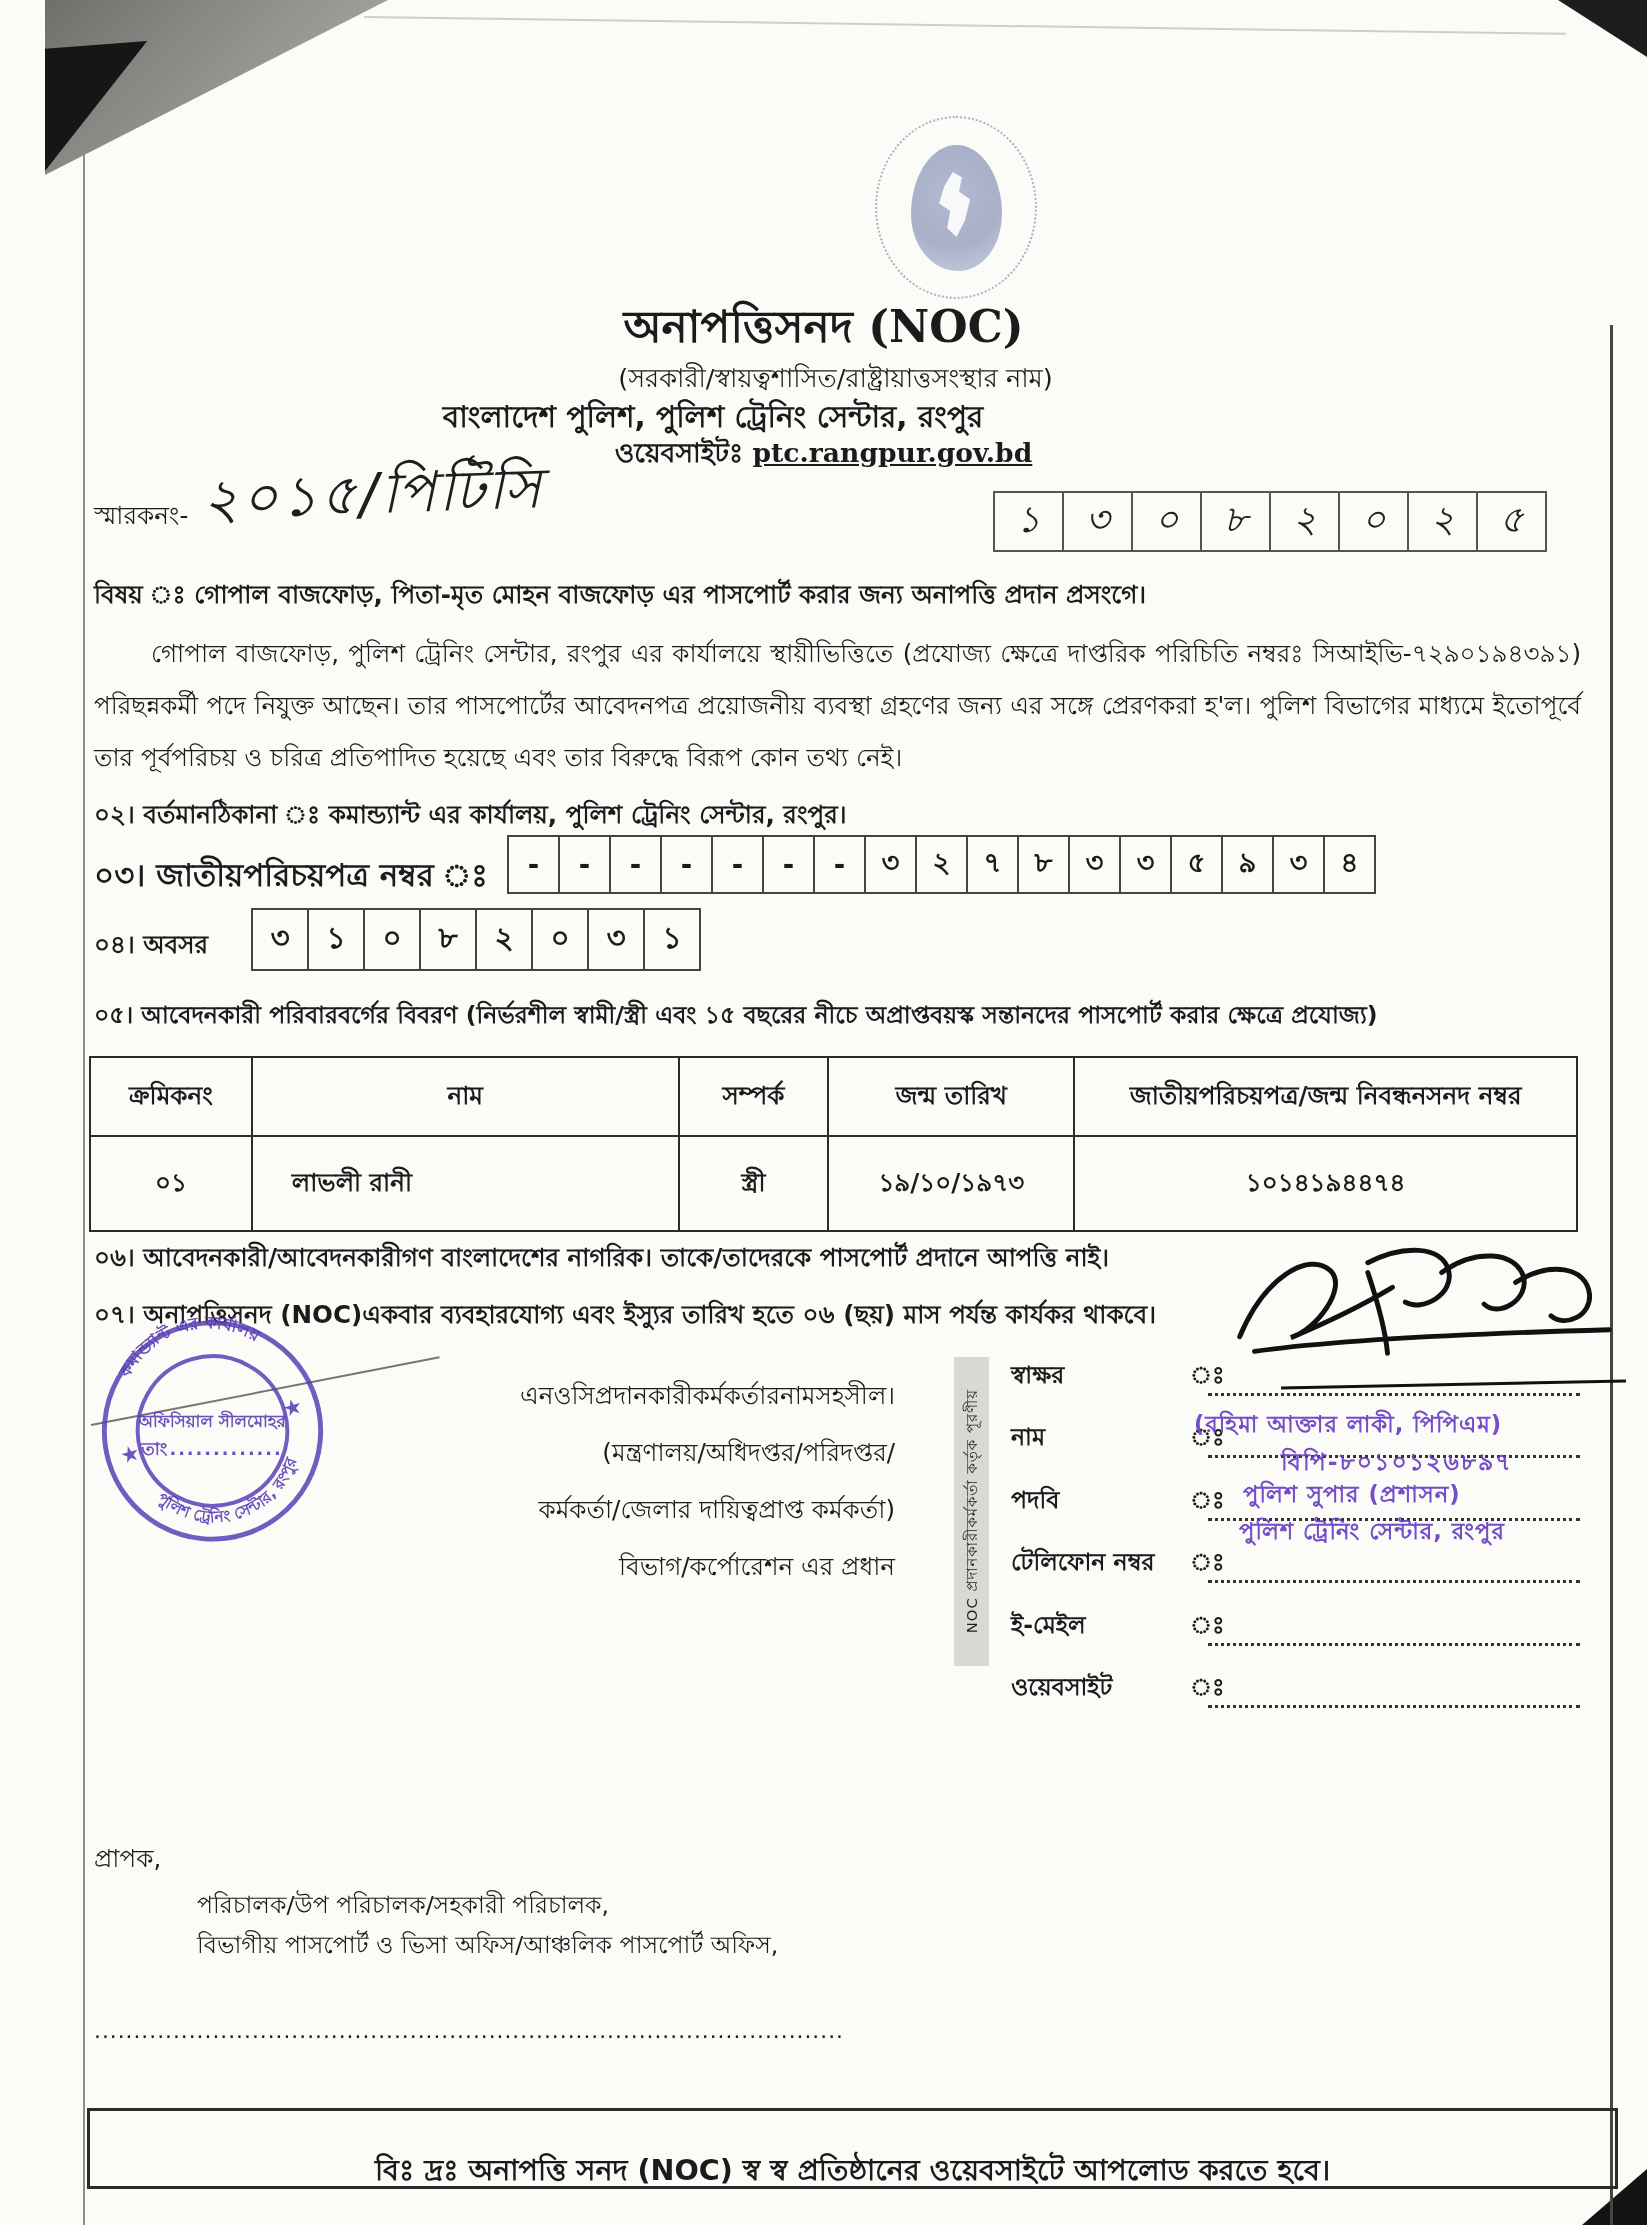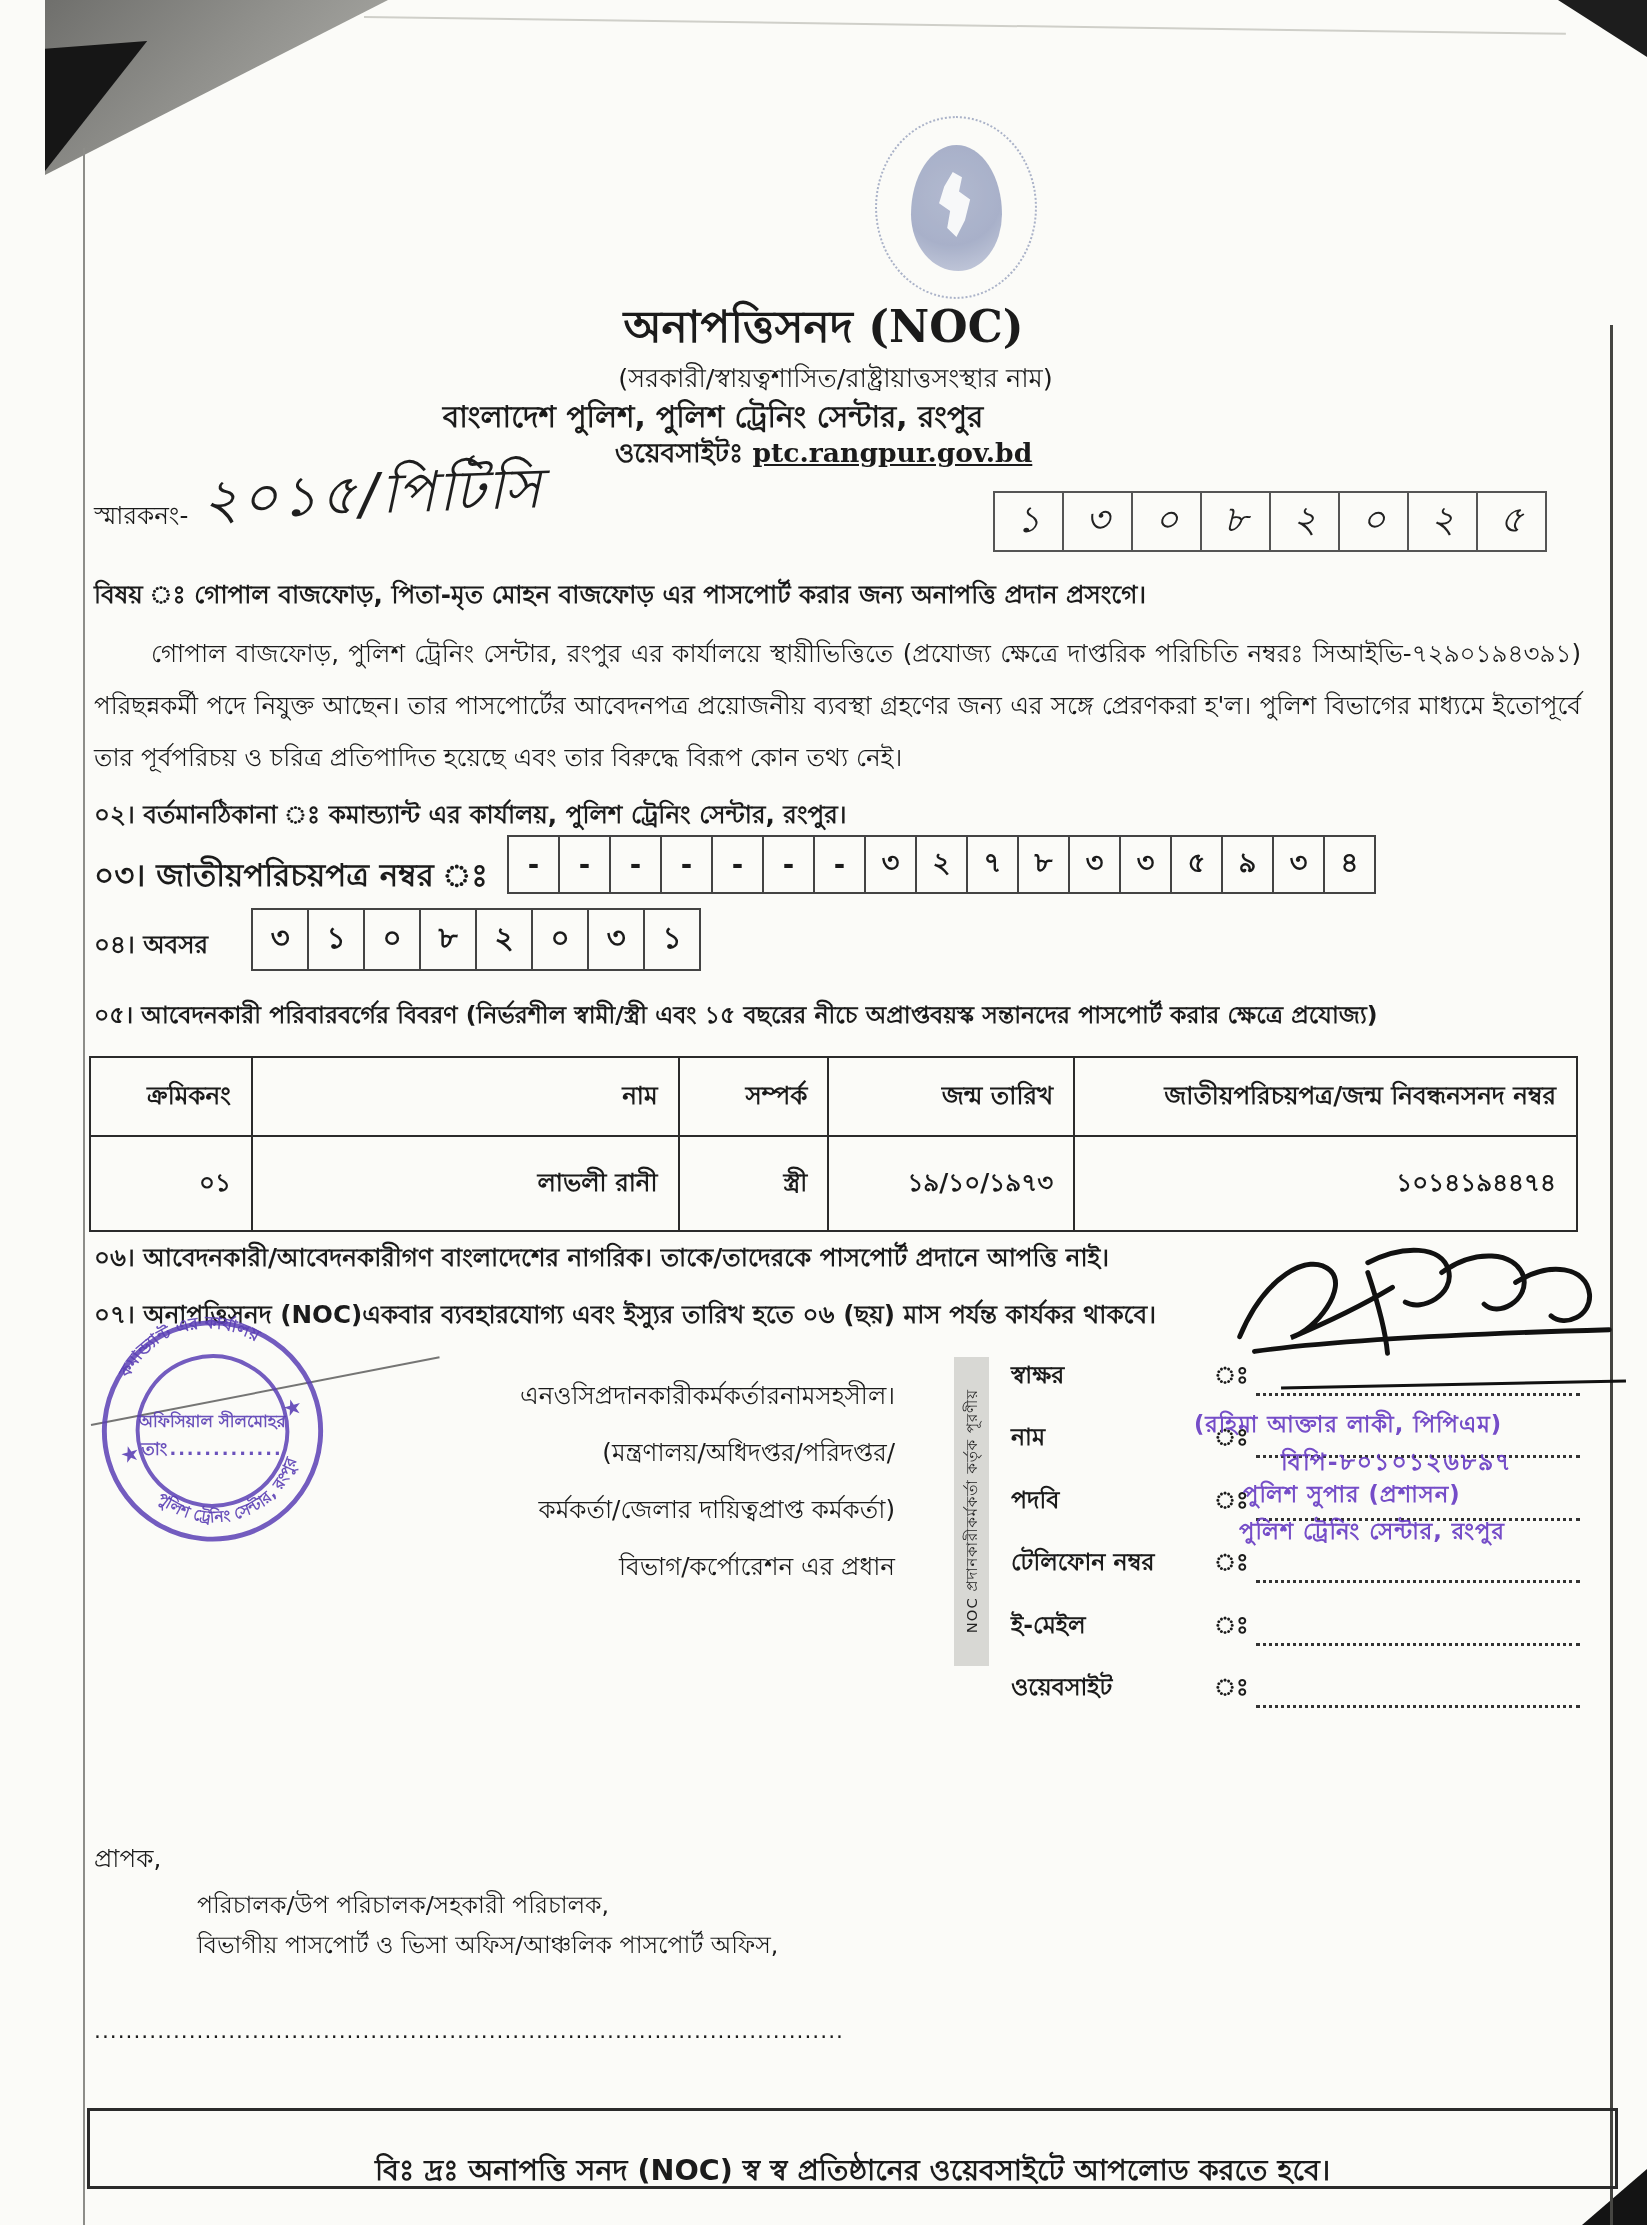--- a/index.html
+++ b/index.html
@@ -68,21 +68,21 @@
   .nidboxes .bx:first-child{border-left:2px solid #444;}
   .item04-label{left:94px;top:926px;font-size:24.6px;font-weight:bold;}
   .retboxes{left:251px;top:908px;display:flex;}
   .retboxes .bx{width:54px;height:59px;border:2px solid #444;border-left:none;
     display:flex;align-items:center;justify-content:center;font-size:29.6px;font-weight:bold;}
   .retboxes .bx:first-child{border-left:2px solid #444;}
 
   
   .item05-label{left:94px;top:997px;width:1497px;font-size:23.6px;font-weight:bold;}
   .famtable{left:89px;top:1056px;width:1489px;border-collapse:collapse;}
-  .famtable th,.famtable td{border:2.5px solid #2b2b2b;font-size:24.6px;padding:0 20px;text-align:right;}
+  .famtable th,.famtable td{border:2.5px solid #2b2b2b;font-size:24.6px;padding:0 20px;}
   .famtable th{height:77px;font-weight:bold;}
   .famtable td{height:93px;font-weight:bold;}
   .td-c{text-align:center;}
   .td-l{text-align:left;padding-left:39px !important;}
 
   .item06{left:94px;top:1239px;width:1497px;font-size:24.6px;font-weight:bold;}
   .item07{left:94px;top:1296px;width:1497px;font-size:24.6px;font-weight:bold;}
 
   
   .stamp{left:99px;top:1315px;width:227px;height:232px;}
@@ -93,21 +93,21 @@
   .stamp-c2{font-size:17.7px;font-weight:bold;letter-spacing:2px;}
 
   
   .issuer{left:402px;top:1367px;width:493px;text-align:right;font-size:24.6px;line-height:57px;}
   .vnote{left:954px;top:1357px;width:35px;height:309px;background:#d8d8d4;
     display:flex;align-items:center;justify-content:center;}
   .vnote span{writing-mode:vertical-rl;transform:rotate(180deg);font-size:14.8px;
     letter-spacing:1px;white-space:nowrap;color:#222;}
 
   
-  .frow{left:1011px;width:569px;display:flex;align-items:flex-end;font-size:23.6px;gap:24px;}
+  .frow{left:1011px;width:569px;display:flex;align-items:flex-end;font-size:23.6px;}
   .frow .flabel{width:179px;font-weight:bold;}
   .frow .fcolon{width:17.7px;font-weight:bold;}
   .frow .fdots{flex:1;border-bottom:3px dotted #333;height:27.6px;}
   .purple{color:#6a3fc4;font-weight:bold;opacity:.92;}
   .pv-name{left:1194px;top:1407px;font-size:22.7px;letter-spacing:1px;}
   .pv-bp{left:1281px;top:1444px;font-size:23.6px;letter-spacing:2px;}
   .pv-desig{left:1243px;top:1477px;font-size:22.7px;letter-spacing:1px;}
   .pv-office{left:1239px;top:1514px;font-size:22.7px;letter-spacing:1px;}
 
   .sig-svg{left:1220px;top:1243px;}

